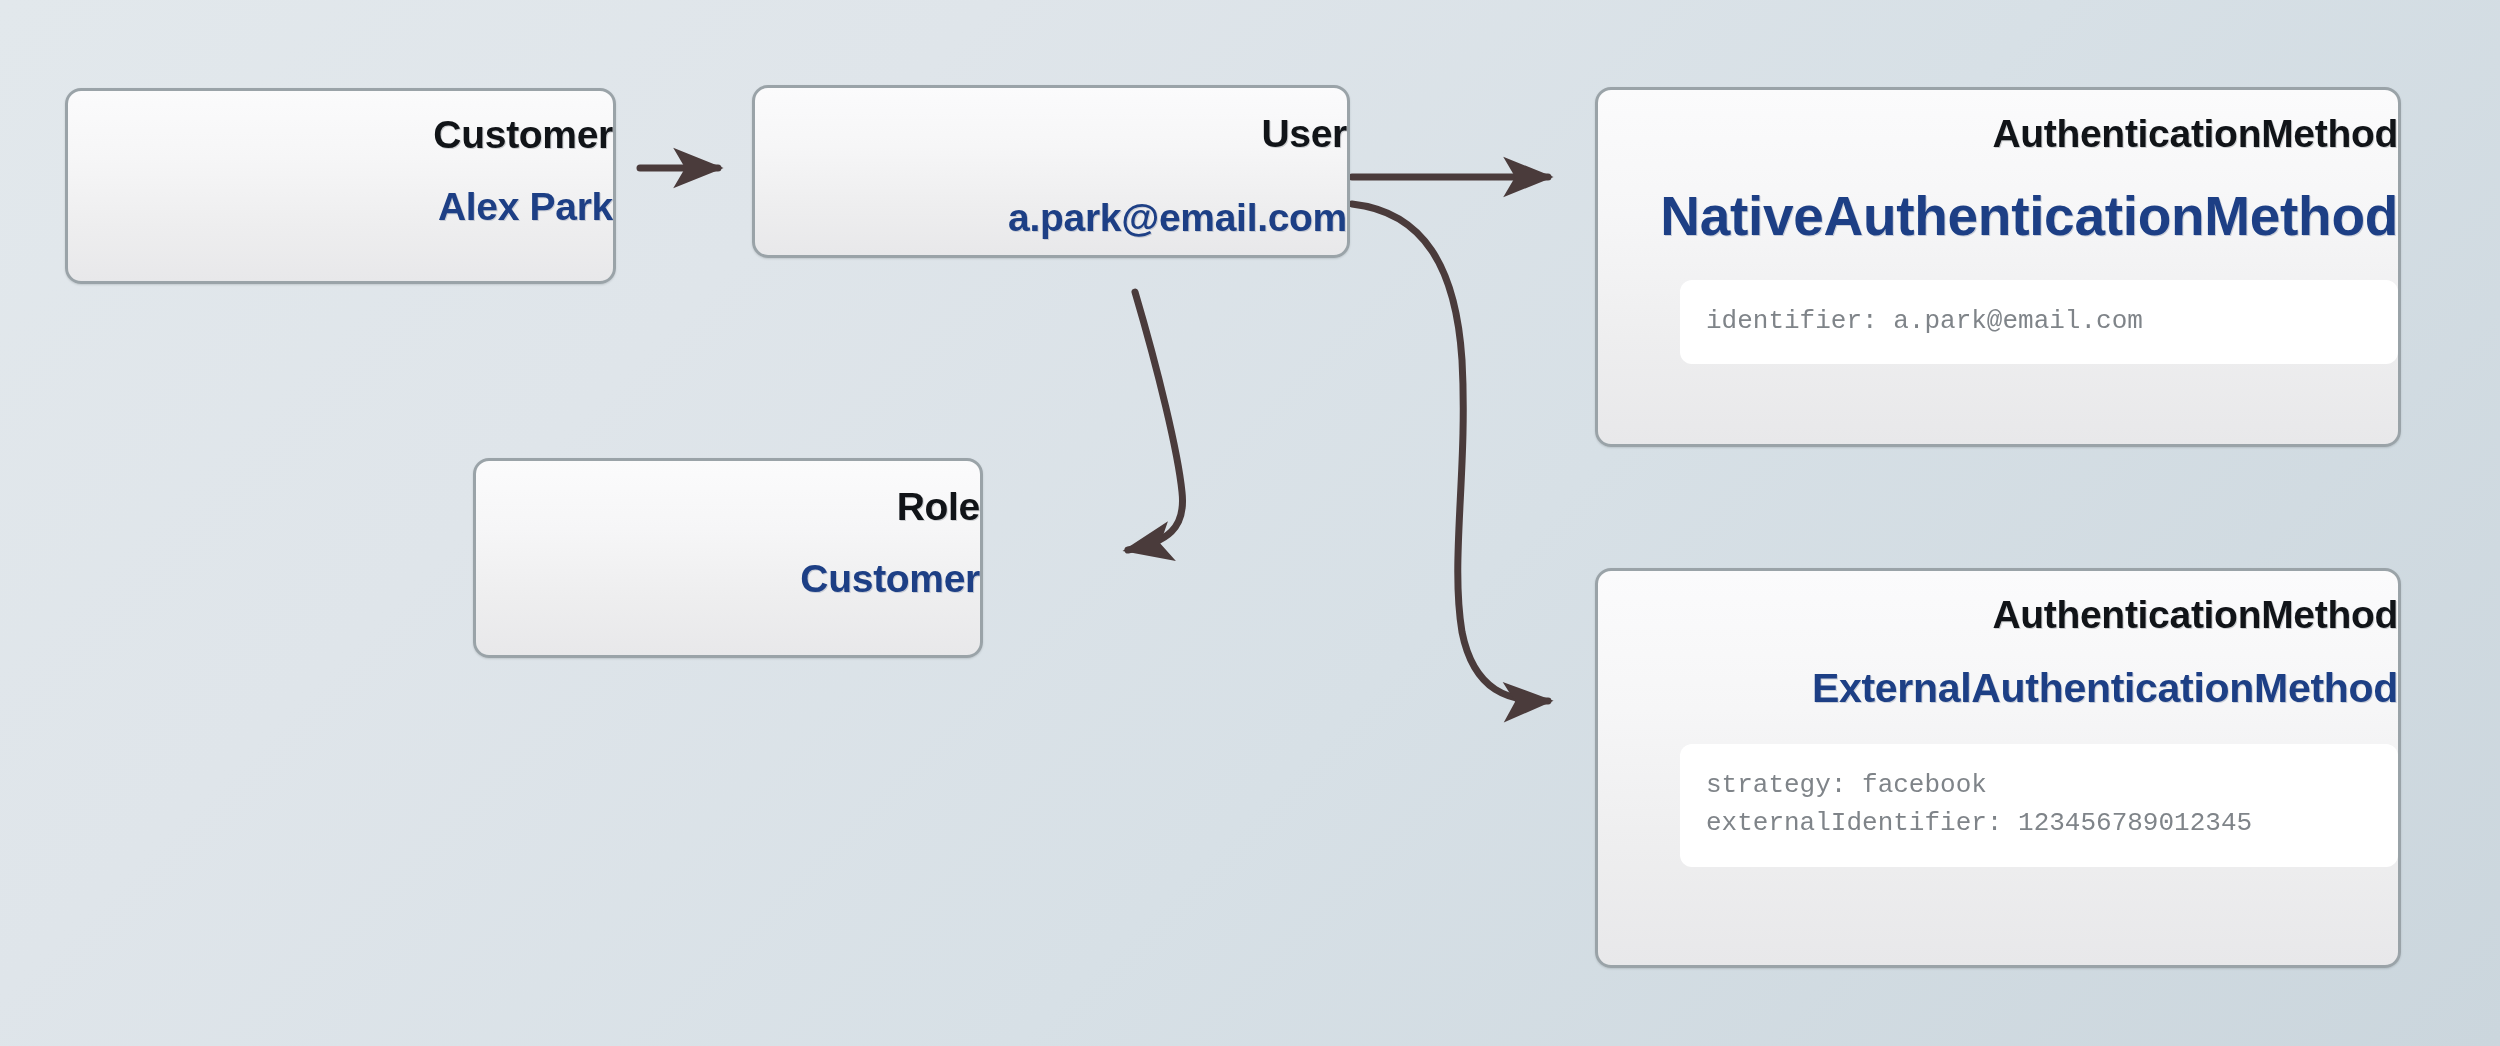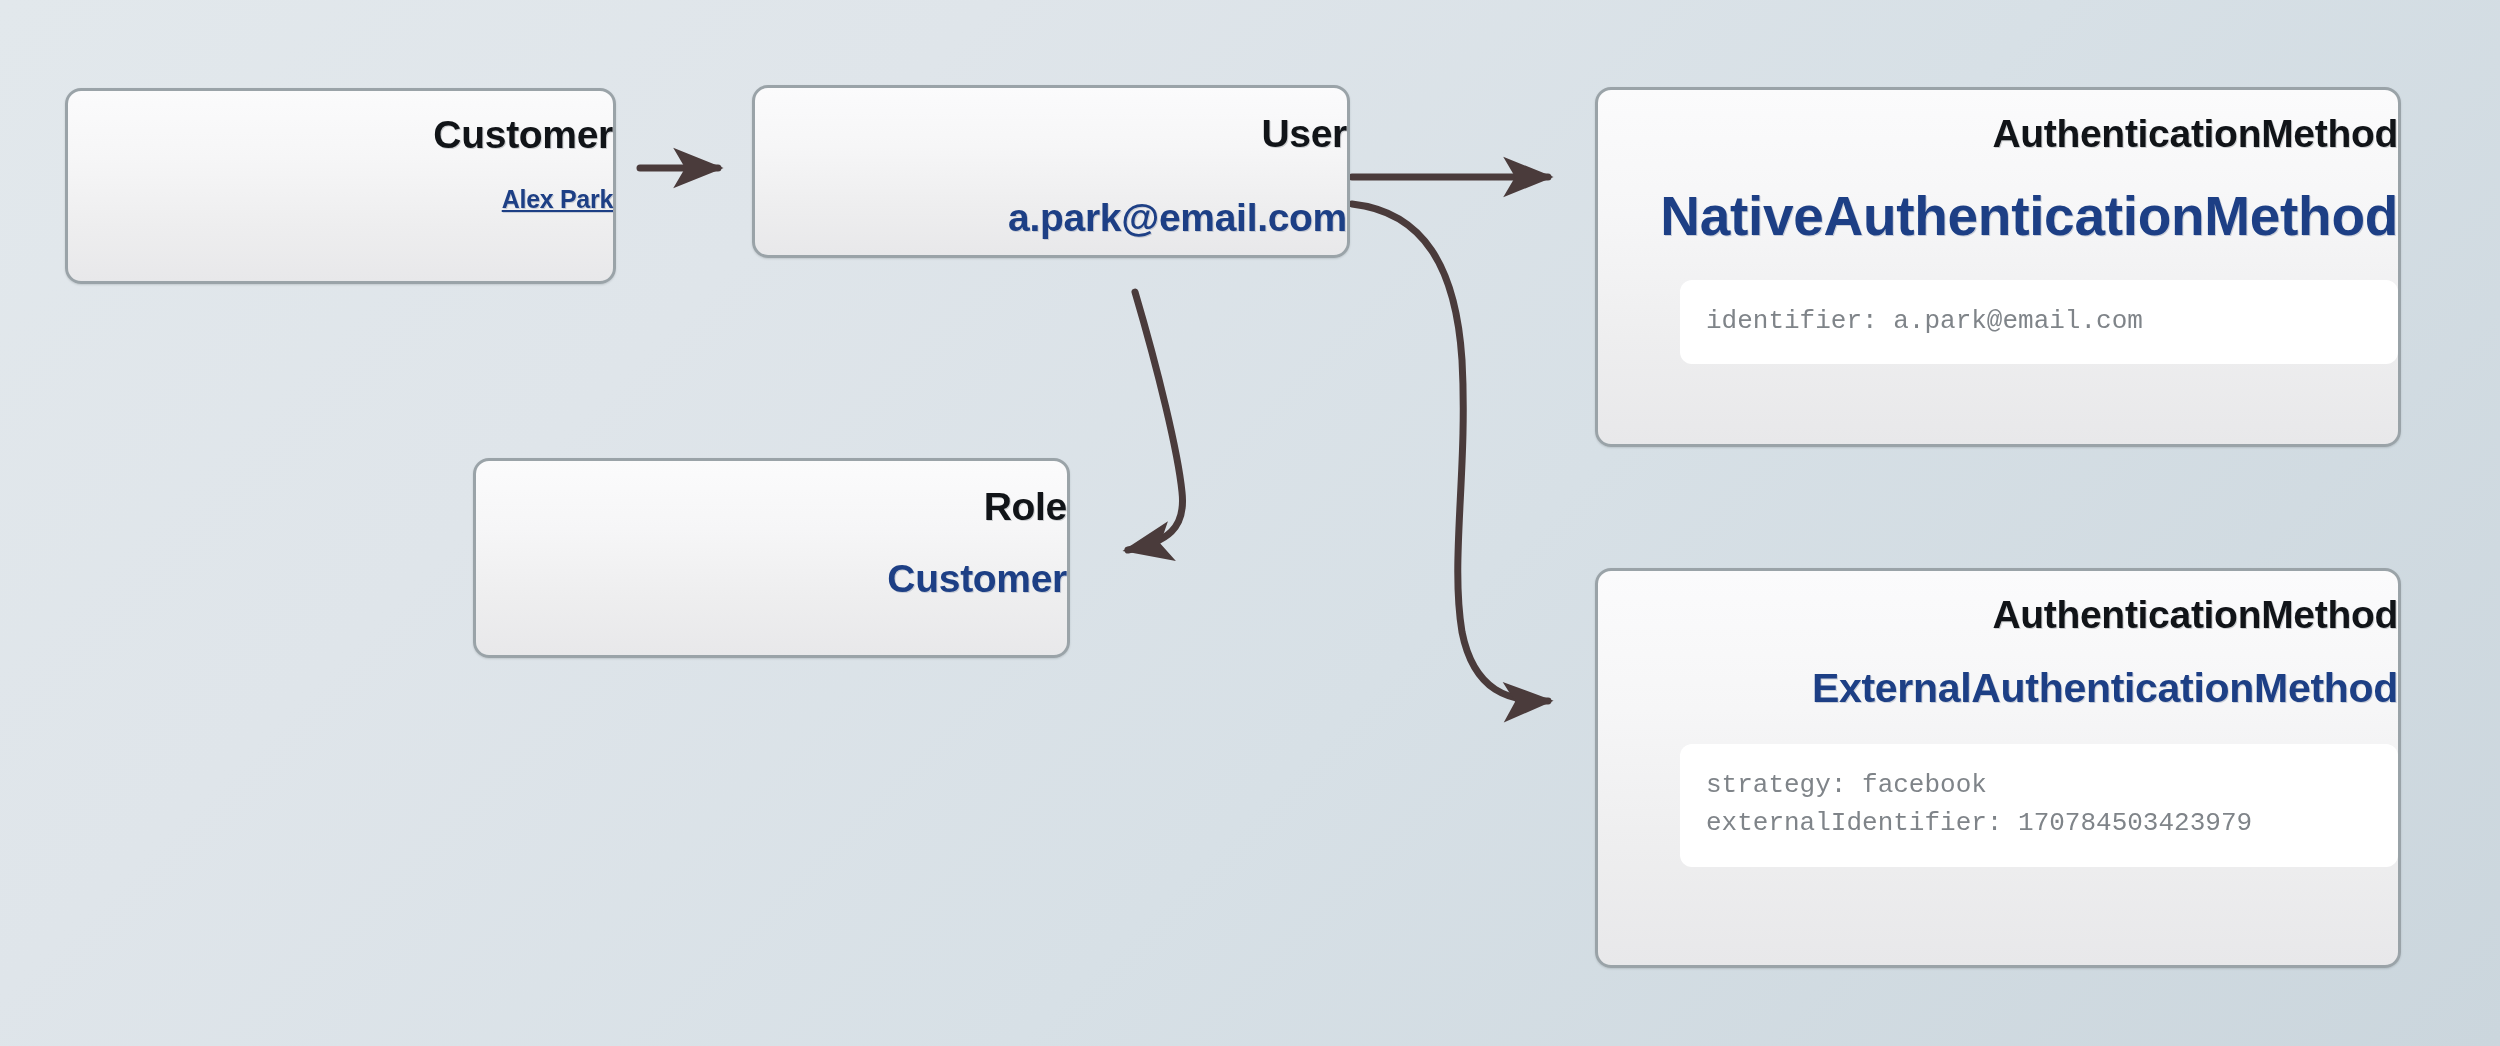--- a/index.html
+++ b/index.html
@@ -59,30 +59,30 @@
     line-height: 1.48;
     color: #7f8489;
     white-space: pre;
   }
 
   
   #node-customer {
     left: 65px;  top: 88px;  width: 551px;  height: 196px;
   }
   #node-customer .node-type { font-size: 39px; margin-top: 22px; }
-  #node-customer .node-name { font-size: 25px; margin-top: 28px; text-decoration: underline; }
+  #node-customer .node-name { font-size: 39px; margin-top: 28px; }
 
   #node-user {
     left: 752px; top: 85px;  width: 598px;  height: 173px;
   }
   #node-user .node-type { font-size: 39px; margin-top: 24px; }
   #node-user .node-name { font-size: 39px; margin-top: 40px; }
 
   #node-role {
-    left: 473px; top: 458px; width: 597px;  height: 200px;
+    left: 473px; top: 458px; width: 510px;  height: 200px;
   }
   #node-role .node-type { font-size: 39px; margin-top: 24px; }
   #node-role .node-name { font-size: 39px; margin-top: 28px; }
 
   #node-auth-native {
     left: 1595px; top: 87px;  width: 806px; height: 360px;
   }
   #node-auth-native .node-type { font-size: 39px; margin-top: 22px; }
   #node-auth-native .node-name { font-size: 55px; margin-top: 28px; }
   #node-auth-native .attrs { margin-top: 32px; }
@@ -155,17 +155,17 @@
     <div class="attrs">
       <div class="attr-line">identifier: a.park@email.com</div>
     </div>
   </div>
 
   <div class="node" id="node-auth-external">
     <div class="node-type">AuthenticationMethod</div>
     <div class="node-name">ExternalAuthenticationMethod</div>
     <div class="attrs">
       <div class="attr-line">strategy: facebook</div>
-      <div class="attr-line">externalIdentifier: 170784503423979</div>
+      <div class="attr-line">externalIdentifier: 123456789012345</div>
     </div>
   </div>
 
 </div>
 
 </body></html>

